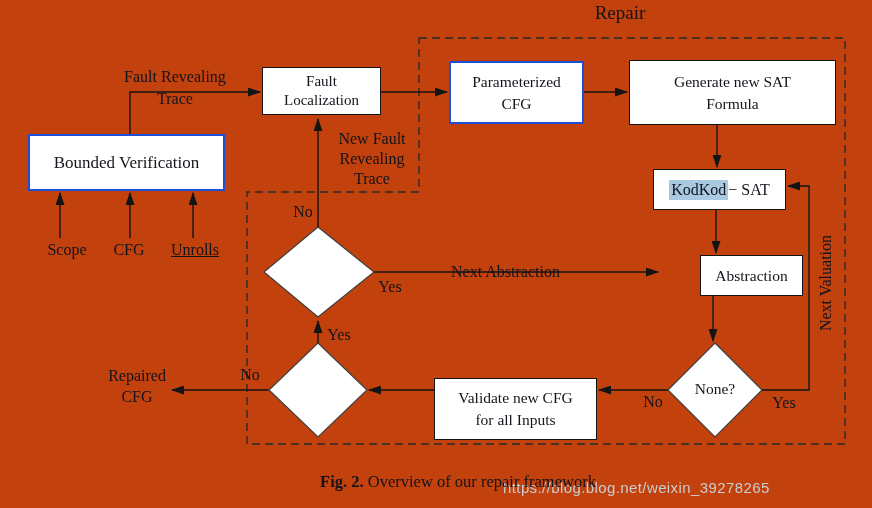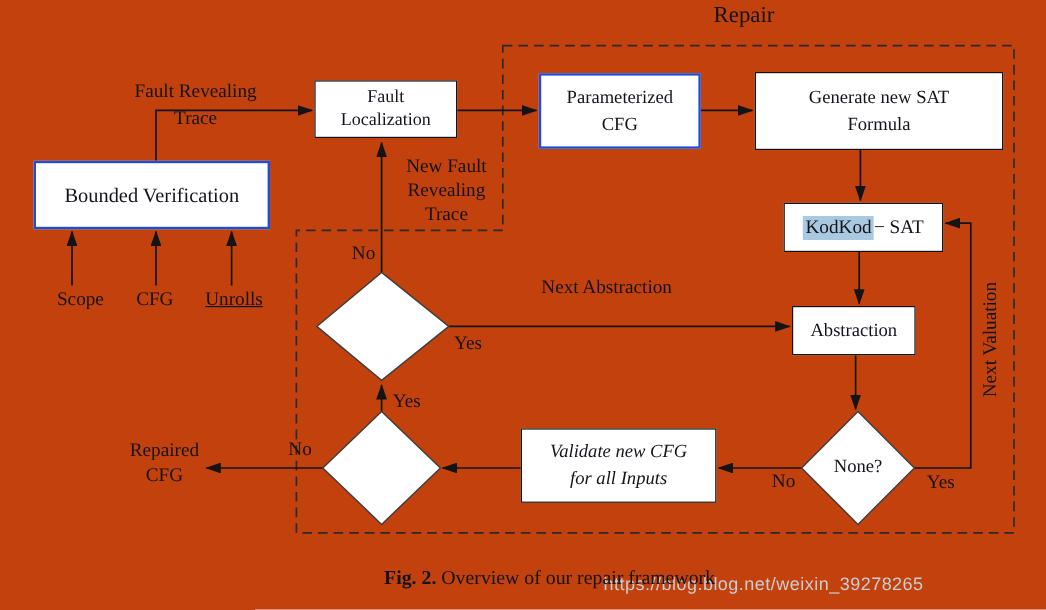--- a/index.html
+++ b/index.html
@@ -69,37 +69,37 @@
   <div class="lbl" style="left:555px; top:3px; width:130px; font-size:19px;">Repair</div>
 
   <div class="box" style="left:262px; top:67px; width:119px; height:48px; font-size:15px; line-height:19px;">Fault
 Localization</div>
   <div class="box gray" style="left:28px; top:134px; width:197px; height:57px; font-size:17px;">Bounded Verification</div>
   <div class="box gray" style="left:449px; top:61px; width:135px; height:63px; line-height:22px;">Parameterized
 CFG</div>
   <div class="box" style="left:629px; top:60px; width:207px; height:65px; line-height:22px;">Generate new SAT
 Formula</div>
   <div class="box" style="left:653px; top:169px; width:133px; height:41px; font-size:16px;"><span class="hl">KodKod</span> <span>− SAT</span></div>
-  <div class="box" style="left:660px; top:255px; width:103px; height:41px;">Abstraction</div>
-  <div class="box" style="left:434px; top:357px; width:163px; height:62px; line-height:22px;font-style:italic;">Validate new CFG
+  <div class="box" style="left:700px; top:255px; width:103px; height:41px;">Abstraction</div>
+  <div class="box" style="left:434px; top:378px; width:163px; height:62px; line-height:22px;">Validate new CFG
 for all Inputs</div>
 
   <div class="dtext" style="left:675px; top:380px; width:80px; font-size:15.5px;">None?</div>
 
-  <div class="lbl" style="left:94px; top:66px; width:138px; line-height:22px;">Fault Revealing
+  <div class="lbl" style="left:106px; top:66px; width:138px; line-height:22px;">Fault Revealing
 Trace</div>
   <div class="lbl" style="left:322px; top:129px; width:100px; line-height:20px;">New Fault
 Revealing
 Trace</div>
   <div class="lbl" style="left:36px; top:240px; width:62px;">Scope</div>
   <div class="lbl" style="left:103px; top:240px; width:52px;">CFG</div>
   <div class="lbl" style="left:160px; top:240px; width:70px;text-decoration:underline;">Unrolls</div>
   <div class="lbl" style="left:286px; top:202px; width:34px;">No</div>
   <div class="lbl" style="left:370px; top:277px; width:40px;">Yes</div>
-  <div class="lbl" style="left:428px; top:230px; width:155px;">Next Abstraction</div>
+  <div class="lbl" style="left:428px; top:262px; width:155px;">Next Abstraction</div>
   <div class="lbl" style="left:318px; top:325px; width:42px;">Yes</div>
   <div class="lbl" style="left:232px; top:365px; width:36px;">No</div>
   <div class="lbl" style="left:98px; top:365px; width:78px; line-height:21px;">Repaired
 CFG</div>
   <div class="lbl" style="left:634px; top:392px; width:38px;">No</div>
   <div class="lbl" style="left:762px; top:393px; width:44px;">Yes</div>
   <div class="lbl rot" style="left:761px; top:273px; width:130px; height:20px; font-size:16px;">Next Valuation</div>
 
   <div class="caption" style="left:134px; top:472px; width:600px;"><b>Fig. 2.</b> <span>Overview of our repair framework</span></div>
   <div class="watermark" style="left:503px; top:479px;">https://blog.blog.net/weixin_39278265</div>

